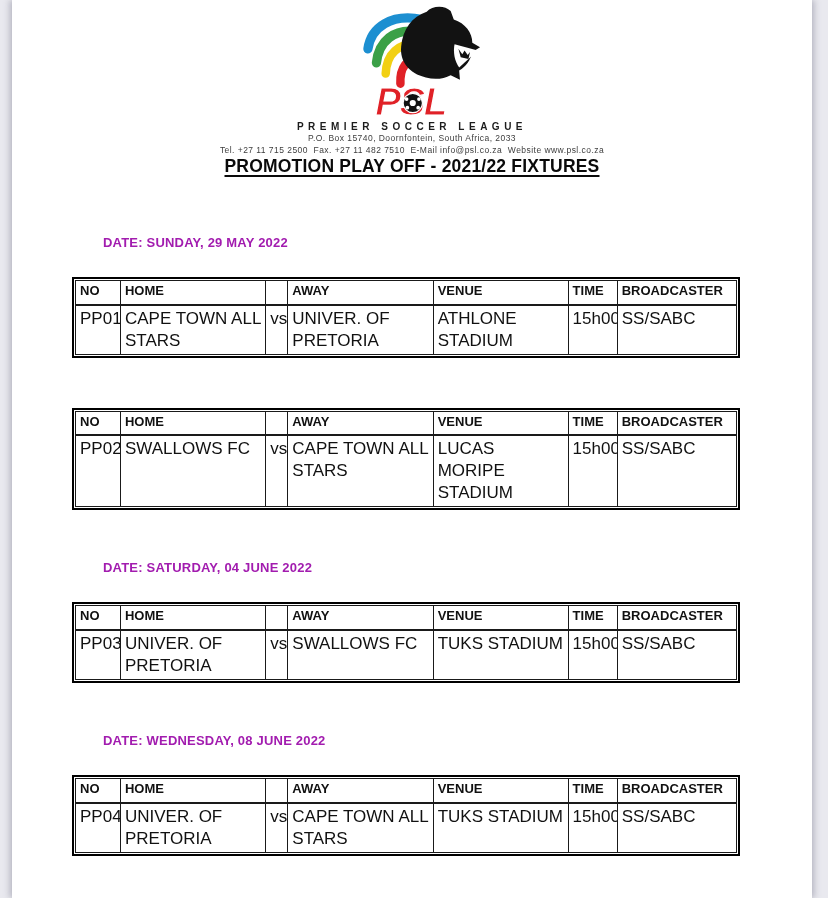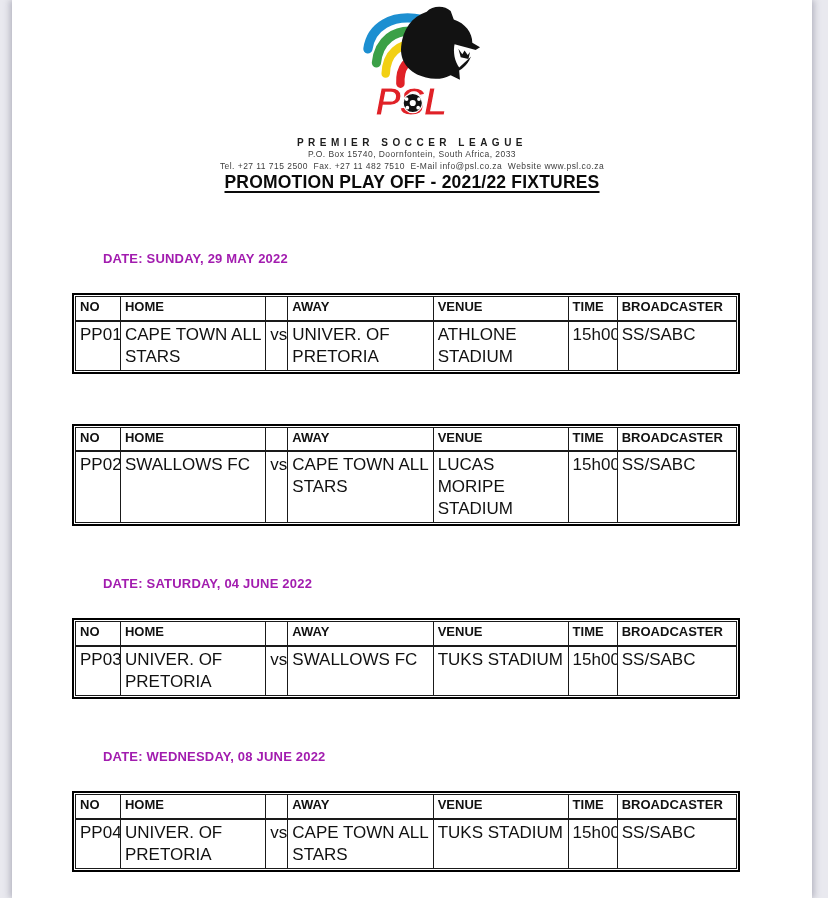--- a/index.html
+++ b/index.html
@@ -17,21 +17,21 @@
     width: 800px; height: 898px;
     background: #ffffff;
     box-shadow: -3px 0 6px rgba(90,90,110,0.28), 3px 0 6px rgba(90,90,110,0.28);
     padding-top: 4px;
   }
   
   .header-block { text-align: center; }
   .logo-svg { display: block; margin: 0 auto; }
   .org-name {
     font-size: 10px; font-weight: bold; letter-spacing: 4.5px;
-    color: #1c1c1c; margin-top: 17px;
+    color: #1c1c1c; margin-top: 1px;
   }
   .addr-line {
     font-size: 8.5px; color: #3d3d3d; letter-spacing: 0.45px;
     line-height: 12px; white-space: pre-wrap;
   }
   
   .doc-title { text-align: center; }
   .doc-title span {
     font-size: 17.5px; font-weight: bold; color: #0a0a0a;
     text-decoration: underline;

